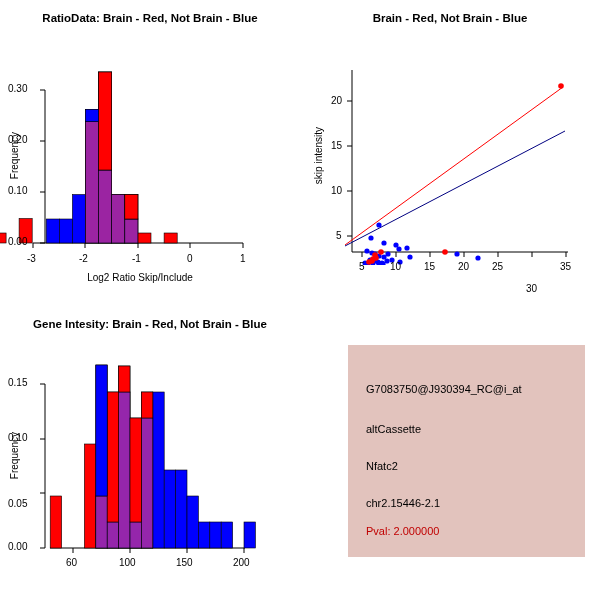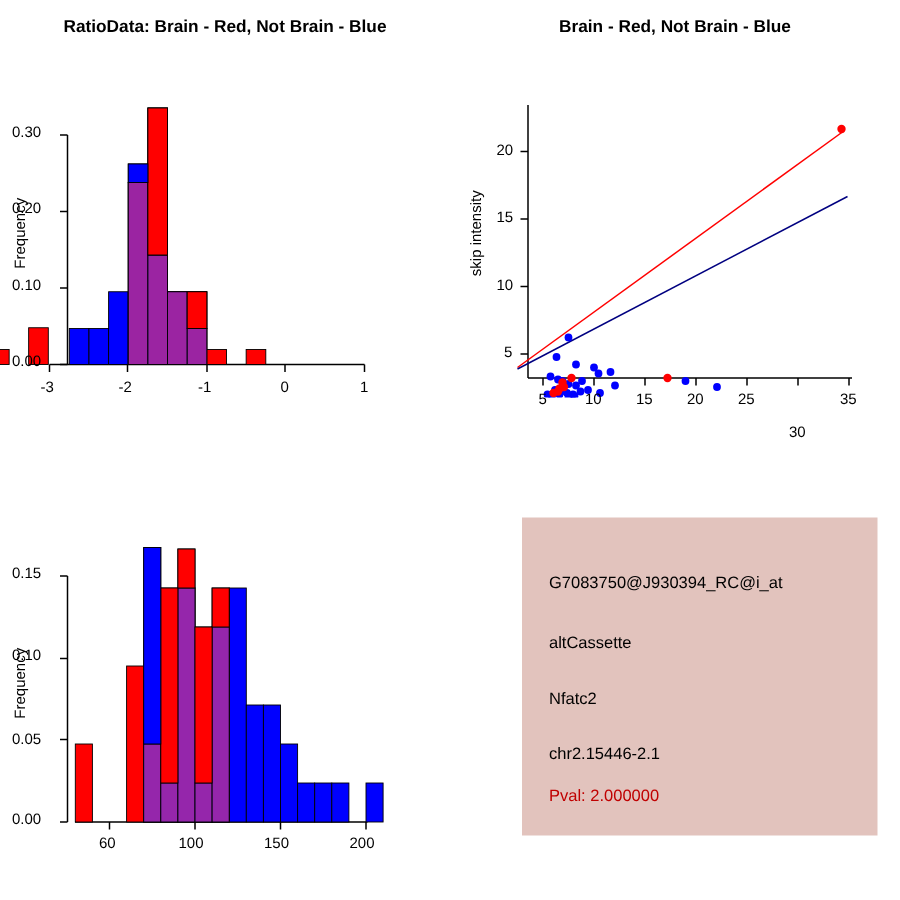--- a/index.html
+++ b/index.html
@@ -100,20 +100,21 @@
   <div class="tick" style="left:8px;top:185px;">0.10</div>
   <div class="tick" style="left:8px;top:134px;">0.20</div>
   <div class="tick" style="left:8px;top:83px;">0.30</div>
 
   <div class="tick" style="left:27px;top:253px;">-3</div>
   <div class="tick" style="left:79px;top:253px;">-2</div>
   <div class="tick" style="left:132px;top:253px;">-1</div>
   <div class="tick" style="left:187px;top:253px;">0</div>
   <div class="tick" style="left:240px;top:253px;">1</div>
 
+  <div class="axlabel" style="position:absolute;left:0;top:272px;width:280px;">Log2 Ratio Skip/Include</div>
   <div class="axlabel" style="position:absolute;left:-26px;top:150px;width:80px;transform:rotate(-90deg);transform-origin:center;">Frequency</div>
 </div>
 
 <div class="panel" style="left:300px;top:0;width:300px;height:300px;">
   <div class="ptitle" style="position:absolute;left:0;top:12px;width:300px;">Brain - Red, Not Brain - Blue</div>
 
   <div class="plotbox" style="left:0;top:30px;width:300px;height:235px;">
     <svg width="300" height="235" viewBox="0 0 300 235">
 
       <g>
@@ -191,20 +192,21 @@
   <div class="tick" style="left:124px;top:261px;">15</div>
   <div class="tick" style="left:158px;top:261px;">20</div>
   <div class="tick" style="left:192px;top:261px;">25</div>
   <div class="tick" style="left:226px;top:261px;margin-top:22px;">30</div>
   <div class="tick" style="left:260px;top:261px;">35</div>
 
   <div class="axlabel" style="position:absolute;left:-22px;top:150px;width:80px;transform:rotate(-90deg);transform-origin:center;">skip intensity</div>
 </div>
 
 <div class="panel" style="left:0;top:300px;width:300px;height:300px;">
+  <div class="ptitle" style="position:absolute;left:0;top:18px;width:300px;">Gene Intesity: Brain - Red, Not Brain - Blue</div>
 
   <div class="plotbox" style="left:0;top:36px;width:300px;height:228px;">
     <svg width="300" height="228" viewBox="0 0 300 228">
       <g>
         <line x1="45" y1="212" x2="45" y2="48" stroke="#000" stroke-width="1"></line>
         <line x1="40" y1="212" x2="45" y2="212" stroke="#000" stroke-width="1"></line>
         <line x1="40" y1="157" x2="45" y2="157" stroke="#000" stroke-width="1"></line>
         <line x1="40" y1="103" x2="45" y2="103" stroke="#000" stroke-width="1"></line>
         <line x1="40" y1="48" x2="45" y2="48" stroke="#000" stroke-width="1"></line>
 
@@ -254,21 +256,21 @@
         <rect x="130" y="82" width="11.4" height="104"></rect>
         <rect x="141.4" y="56" width="11.4" height="26"></rect>
       </g>
       <g fill="#0000ff" stroke="#000" stroke-width="0.6">
         <rect x="95.8" y="29" width="11.4" height="131"></rect>
       </g>
     </svg>
   </div>
 
   <div class="tick" style="left:8px;top:241px;">0.00</div>
-  <div class="tick" style="left:8px;top:188px;">0.05</div>
+  <div class="tick" style="left:8px;top:198px;">0.05</div>
   <div class="tick" style="left:8px;top:132px;">0.10</div>
   <div class="tick" style="left:8px;top:77px;">0.15</div>
 
   <div class="tick" style="left:66px;top:257px;">60</div>
   <div class="tick" style="left:119px;top:257px;">100</div>
   <div class="tick" style="left:176px;top:257px;">150</div>
   <div class="tick" style="left:233px;top:257px;">200</div>
 
   <div class="axlabel" style="position:absolute;left:-26px;top:150px;width:80px;transform:rotate(-90deg);transform-origin:center;">Frequency</div>
 </div>

